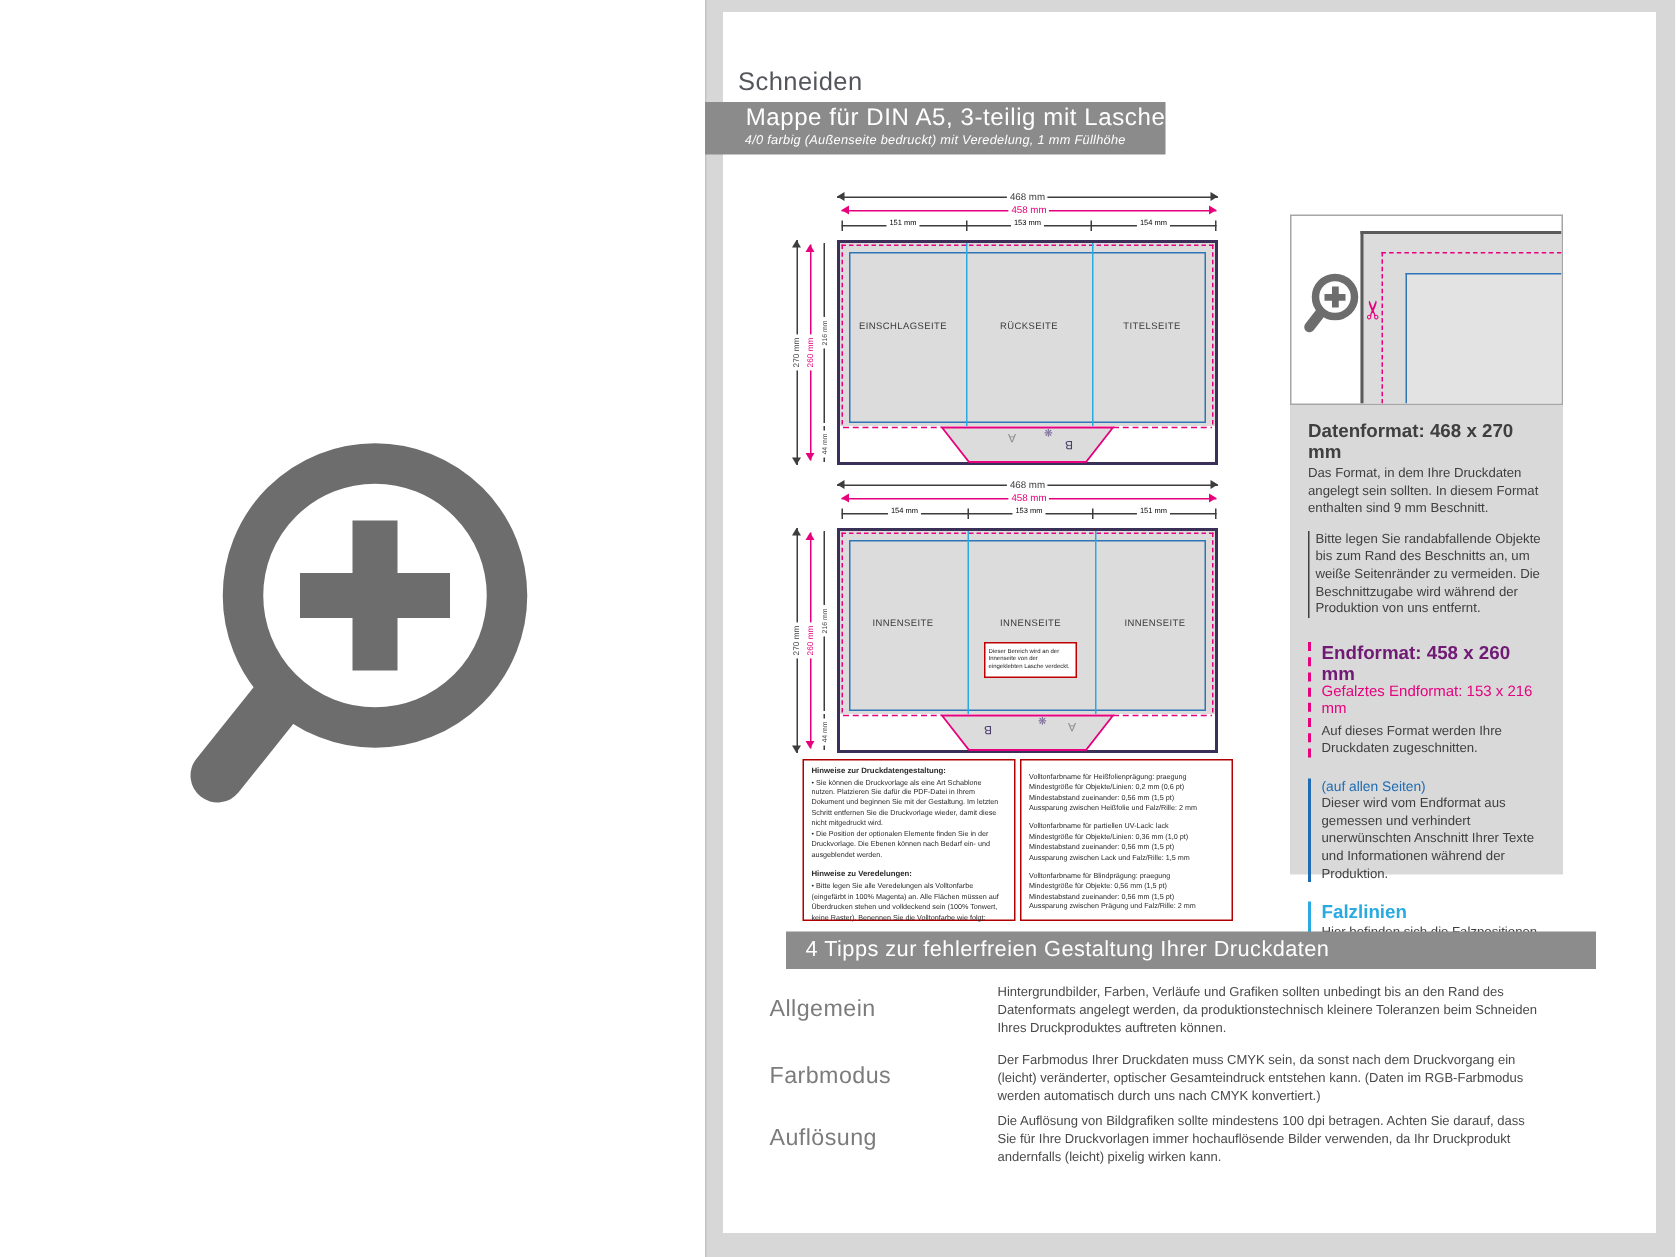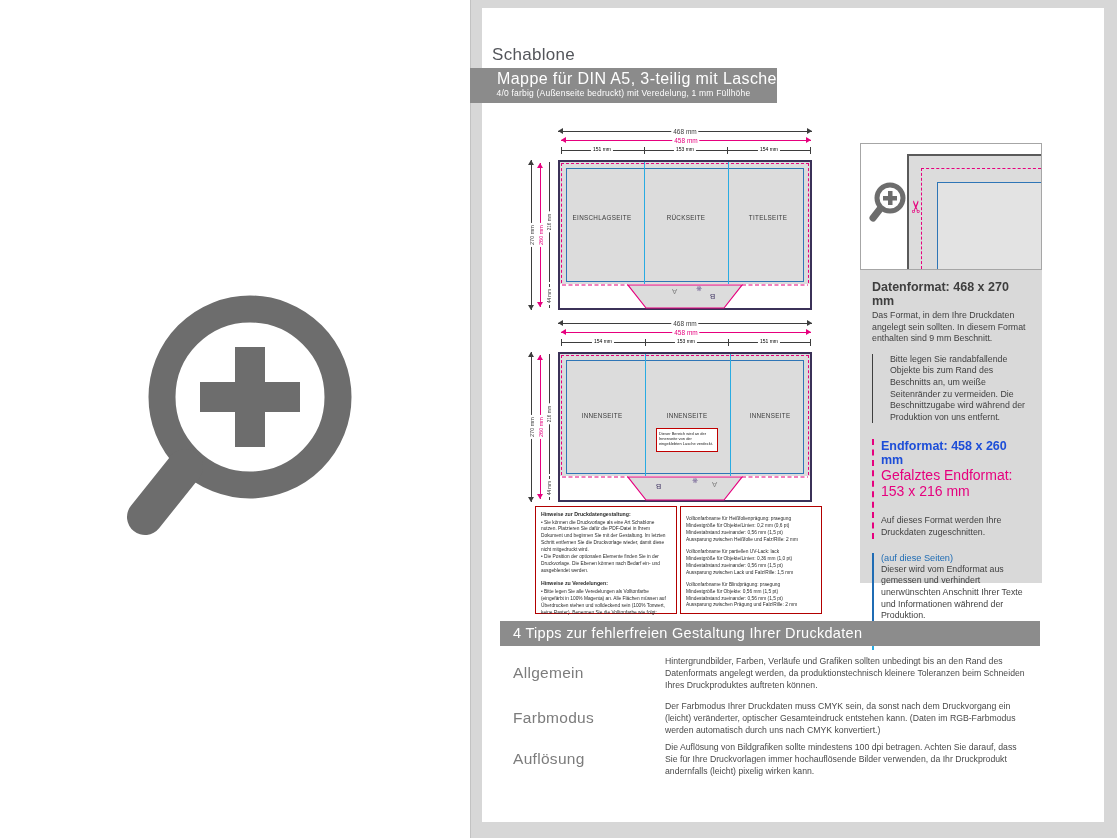--- a/index.html
+++ b/index.html
@@ -7,21 +7,21 @@
   .canvas{position:relative;width:1117px;height:838px;overflow:hidden;background:#fff;}
   .abs{position:absolute;}
 
   
   .panel{position:absolute;left:470px;top:0;width:647px;height:838px;background:#d7d7d7;border-left:1px solid #c2c2c2;box-sizing:border-box;}
   .sheet{position:absolute;left:482px;top:8px;width:622px;height:814px;background:#ffffff;}
 
   .datenblatt{position:absolute;left:490px;top:44px;font-size:17px;color:#54565b;background:#fff;padding:1px 8px 2px 2px;font-weight:500;letter-spacing:.3px;}
   .titlebar{position:absolute;left:470px;top:68px;width:307px;height:35px;background:#8b8b8b;color:#fff;text-align:center;}
   .titlebar .t1{font-size:16px;letter-spacing:.4px;margin-top:2px;margin-left:27px;}
-  .titlebar .t2{font-size:8.5px;margin-top:0px;letter-spacing:.2px;}
+  .titlebar .t2{font-size:8.5px;margin-top:0px;letter-spacing:.2px;font-style:italic;}
 
   
   .dim-h{position:absolute;height:0;border-top:1px solid currentColor;color:#3d3d3d;}
   .dim-h::before{content:"";position:absolute;left:0;top:-4px;border-top:3.5px solid transparent;border-bottom:3.5px solid transparent;border-right:5px solid currentColor;}
   .dim-h::after{content:"";position:absolute;right:0;top:-4px;border-top:3.5px solid transparent;border-bottom:3.5px solid transparent;border-left:5px solid currentColor;}
   .dim-v{position:absolute;width:0;border-left:1px solid currentColor;color:#3d3d3d;}
   .dim-v::before{content:"";position:absolute;top:0;left:-4px;border-left:3.5px solid transparent;border-right:3.5px solid transparent;border-bottom:5px solid currentColor;}
   .dim-v::after{content:"";position:absolute;bottom:0;left:-4px;border-left:3.5px solid transparent;border-right:3.5px solid transparent;border-top:5px solid currentColor;}
   .noarrow::before,.noarrow::after{display:none;}
   .mag{color:#e6007e;}
@@ -55,52 +55,52 @@
   
   .sb-illu{position:absolute;left:860px;top:143px;width:182px;height:127px;background:#fff;border:1px solid #a6a6a6;box-sizing:border-box;overflow:hidden;}
   .sb-corner-bg{position:absolute;left:46px;top:10px;right:0;bottom:0;background:#dcdcdc;border-top:2px solid #5a5a5a;border-left:2px solid #5a5a5a;}
   .sb-dash-v{position:absolute;left:60px;top:24px;bottom:0;border-left:1.5px dashed #e6007e;}
   .sb-dash-h{position:absolute;left:60px;top:24px;right:0;border-top:1.5px dashed #e6007e;}
   .sb-blue-box{position:absolute;left:76px;top:38px;right:0;bottom:0;background:#e3e3e3;border-top:1.5px solid #2e75b6;border-left:1.5px solid #2e75b6;}
   .scissors{position:absolute;left:48px;top:52px;font-size:17px;color:#e6007e;transform:rotate(-90deg);}
   .sb-text{position:absolute;left:860px;top:270px;width:182px;height:313px;background:#d9d9d9;box-sizing:border-box;padding:10px 12px;color:#3f3f3f;}
   .sb-text .h1{font-size:12.5px;font-weight:bold;margin-bottom:2px;}
   .sb-text .body{font-size:8.8px;line-height:1.32;}
-  .sb-note{border-left:1.5px solid #3f3f3f;padding-left:17px;margin-top:9px;}
+  .sb-note{border-left:1.5px solid #3f3f3f;padding-left:4px;margin-top:9px;}
   .sb-end{border-left:2px dashed #e6007e;padding-left:7px;margin-top:16px;}
-  .sb-end .h1{color:#1d4ed8;margin-bottom:0;}
-  .sb-end .sub{font-size:14px;color:#e6007e;margin-bottom:16px;}
+  .sb-end .h1{color:#701a75;margin-bottom:0;}
+  .sb-end .sub{font-size:10px;color:#e6007e;margin-bottom:4px;}
   .sb-sich{border-left:2.5px solid #1f6cb4;padding-left:7px;margin-top:14px;}
   .sb-sich .h1{color:#1f6cb4;font-size:13px;margin-bottom:0;}
   .sb-sich .sub{font-size:9.2px;color:#1f6cb4;margin-bottom:1px;}
   .sb-falz{border-left:2.5px solid #29abe2;padding-left:7px;margin-top:13px;}
   .sb-falz .h1{color:#29abe2;margin-bottom:1px;}
 
   
-  .tips-bar{position:absolute;left:500px;top:621px;width:540px;height:25px;background:#8c8c8c;color:#fff;font-size:14.5px;line-height:25px;padding-left:13px;box-sizing:border-box;letter-spacing:.3px;}
+  .tips-bar{position:absolute;left:524px;top:621px;width:540px;height:25px;background:#8c8c8c;color:#fff;font-size:14.5px;line-height:25px;padding-left:13px;box-sizing:border-box;letter-spacing:.3px;}
   .tip-row{position:absolute;left:500px;width:540px;background:#fff;display:flex;align-items:center;padding-left:13px;box-sizing:border-box;}
   .tip-row .lbl{flex:0 0 152px;font-size:15.5px;color:#7c7c7c;letter-spacing:.3px;}
   .tip-row .txt{width:372px;font-size:8.7px;line-height:1.38;color:#4a4a4a;padding-right:10px;}
 </style>
 </head>
 <body>
 
 <div class="canvas">
 
   <svg class="abs" style="left:125px;top:275px;" width="235" height="270" viewBox="0 0 235 270">
     <circle cx="125" cy="122" r="88" fill="none" stroke="#6d6d6d" stroke-width="27"></circle>
     <line x1="60" y1="192" x2="20" y2="242" stroke="#6d6d6d" stroke-width="36" stroke-linecap="round"></line>
     <rect x="110" y="72" width="30" height="100" fill="#6d6d6d"></rect>
     <rect x="75" y="107" width="100" height="30" fill="#6d6d6d"></rect>
   </svg>
 
   <div class="panel"></div>
   <div class="sheet"></div>
 
-  <div class="datenblatt">Schablone</div>
+  <div class="datenblatt">Schneiden</div>
   <div class="titlebar">
     <div class="t1">Mappe für DIN A5, 3-teilig mit Lasche</div>
     <div class="t2">4/0 farbig (Außenseite bedruckt) mit Veredelung, 1 mm Füllhöhe</div>
   </div>
 
   <div class="abs" style="left:528px;top:124px;width:292px;height:196px;">
     <div class="dim-h" style="left:30px;top:7px;width:254px;">
         <span class="dlab">468 mm</span>
       </div>
     <div class="dim-h mag" style="left:33px;top:16px;width:250px;">
@@ -245,21 +245,21 @@
     </div>
     <div class="sb-note">
       <div class="body">Bitte legen Sie randabfallende Objekte bis zum Rand des Beschnitts an, um weiße Seitenränder zu vermeiden. Die Beschnittzugabe wird während der Produktion von uns entfernt.</div>
     </div>
     <div class="sb-end">
       <div class="h1">Endformat: 458 x 260 mm</div>
       <div class="sub">Gefalztes Endformat: 153 x 216 mm</div>
       <div class="body">Auf dieses Format werden Ihre Druckdaten zugeschnitten.</div>
     </div>
     <div class="sb-sich">
-      <div class="sub">(auf diese Seiten)</div>
+      <div class="sub">(auf allen Seiten)</div>
       <div class="body">Dieser wird vom Endformat aus gemessen und verhindert unerwünschten Anschnitt Ihrer Texte und Informationen während der Produktion.</div>
     </div>
     <div class="sb-falz">
       <div class="h1">Falzlinien</div>
       <div class="body">Hier befinden sich die Falzpositionen in Ihrem Produkt.</div>
     </div>
   </div>
 
   <div class="tips-bar">4 Tipps zur fehlerfreien Gestaltung Ihrer Druckdaten</div>
 

